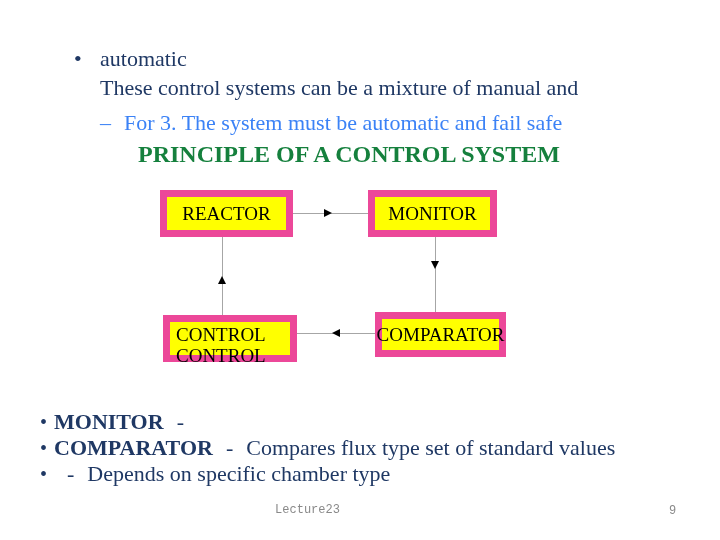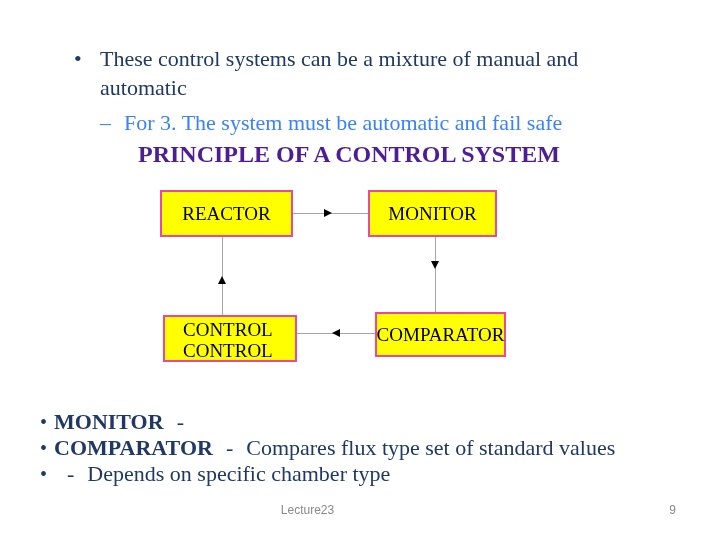--- a/index.html
+++ b/index.html
@@ -5,29 +5,29 @@
   html,body{margin:0;padding:0;background:#ffffff;}
   .slide{
     position:relative;width:720px;height:540px;background:#ffffff;overflow:hidden;
     font-family:"Liberation Serif","DejaVu Serif",serif;
   }
   
   .b1-marker{position:absolute;left:74px;top:44px;font-size:22px;color:#1F3864;line-height:29px;}
   .b1-text{position:absolute;left:100px;top:44px;font-size:22px;color:#1F3864;line-height:29px;white-space:nowrap;}
   .sub-bullet{position:absolute;left:100px;top:110px;font-size:22px;color:#3b82f6;white-space:nowrap;}
   .sub-marker{margin-right:13px;}
-  .heading{position:absolute;left:138px;top:141px;font-size:24px;font-weight:bold;color:#4c1d95;white-space:nowrap;}
+  .heading{position:absolute;left:138px;top:141px;font-size:24px;font-weight:bold;color:#15803d;white-space:nowrap;}
   
   .box{
-    position:absolute;background:#FFFF00;border:2px solid #ec4899;box-sizing:border-box;
+    position:absolute;background:#FFFF00;border:7px solid #ec4899;box-sizing:border-box;
     font-size:19px;color:#000000;display:flex;align-items:center;justify-content:center;text-align:center;
   }
   #box-reactor{left:160px;top:190px;width:133px;height:47px;}
   #box-monitor{left:368px;top:190px;width:129px;height:47px;}
-  #box-control{left:163px;top:315px;width:134px;height:47px;display:block;padding:2px 0 0 18px;text-align:left;line-height:21px;}
+  #box-control{left:163px;top:315px;width:134px;height:47px;display:block;padding:2px 0 0 6px;text-align:left;line-height:21px;}
   #box-comparator{left:375px;top:312px;width:131px;height:45px;}
   .conn{position:absolute;background:#A6A6A6;}
   #conn-top{left:293px;top:213px;width:75px;height:1px;}
   #conn-mid{left:297px;top:333px;width:78px;height:1px;}
   #conn-left{left:222px;top:237px;width:1px;height:78px;}
   #conn-right{left:435px;top:237px;width:1px;height:75px;}
   .arr{position:absolute;width:0;height:0;}
   #arr-right{left:324px;top:209px;border-top:4px solid transparent;border-bottom:4px solid transparent;border-left:8px solid #000000;}
   #arr-left{left:332px;top:329px;border-top:4px solid transparent;border-bottom:4px solid transparent;border-right:8px solid #000000;}
   #arr-up{left:218px;top:276px;border-left:4px solid transparent;border-right:4px solid transparent;border-bottom:8px solid #000000;}
@@ -35,36 +35,36 @@
   
   .bottom{position:absolute;left:40px;top:409px;color:#1F3864;font-size:22px;}
   .brow{display:flex;align-items:baseline;line-height:25px;white-space:nowrap;}
   .bmark{margin-right:7px;font-size:20px;}
   .term{font-weight:bold;}
   .sep{margin:0 13px;}
   .sub3{font-size:14px;position:relative;top:4px;}
   
   .footer-lecture{
     position:absolute;left:0;top:503px;width:615px;text-align:center;
-    font-family:Liberation Sans, sans-serif;font-size:12px;color:#898989;
+    font-family:Liberation Mono, monospace;font-size:12px;color:#898989;
   }
   .footer-page{
     position:absolute;right:44px;top:503px;
     font-family:"Liberation Sans","DejaVu Sans",sans-serif;font-size:12px;color:#898989;
   }
 </style>
 </head>
 <body>
 
 <div class="slide">
 
   <span class="b1-marker">•</span>
   <div class="b1-text">
+    <div>automatic</div>
     <div>These control systems can be a mixture of manual and</div>
-    <div>automatic</div>
   </div>
 
   <div class="sub-bullet">
     <span class="sub-marker">–</span><span>For 3. The system must be automatic and fail safe</span>
   </div>
 
   <div class="heading">PRINCIPLE OF A CONTROL SYSTEM</div>
 
   <div>
     <div class="box" id="box-reactor">

